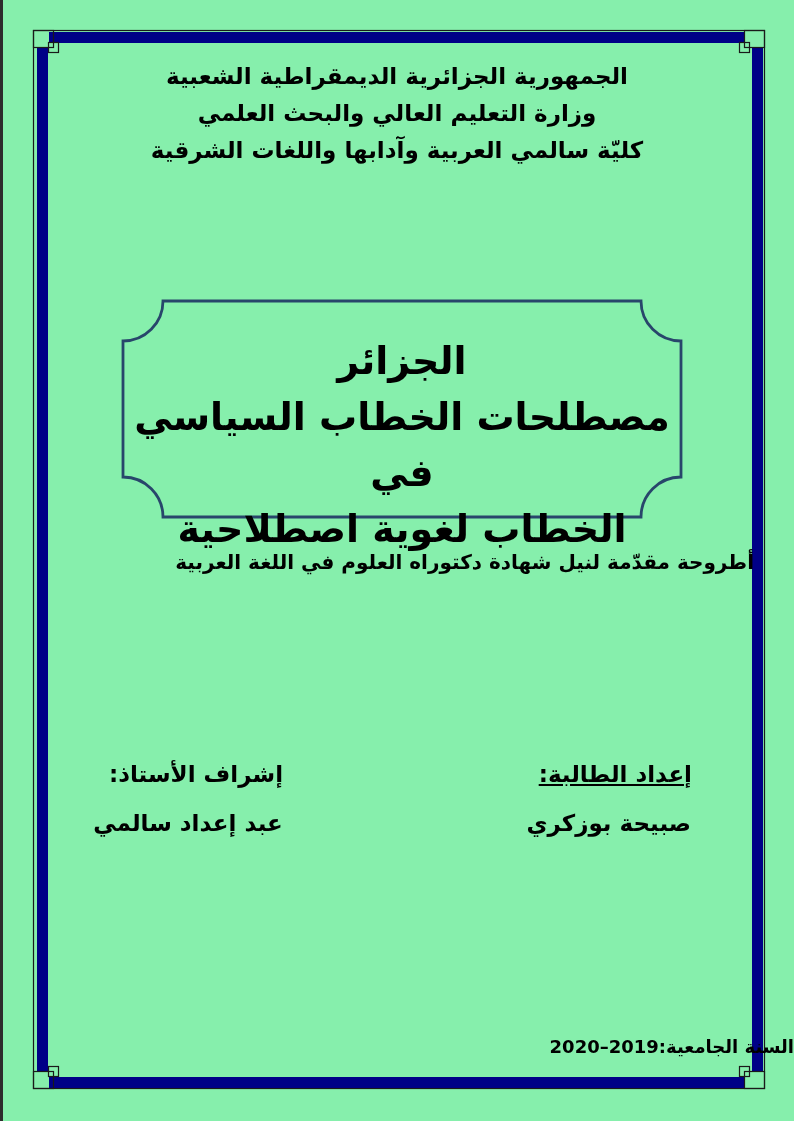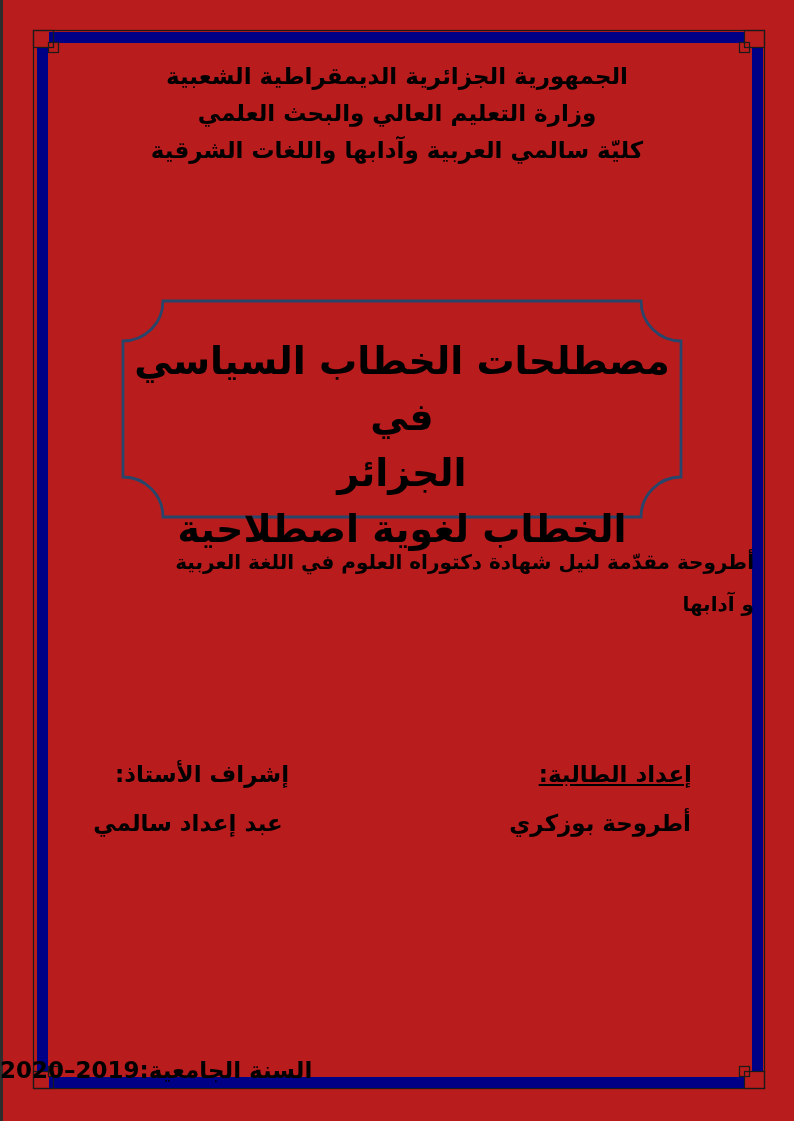--- a/index.html
+++ b/index.html
@@ -1,20 +1,20 @@
 <!DOCTYPE html>
 <html lang="ar"><head>
 <meta charset="utf-8">
 <style>
   html, body { margin: 0; padding: 0; background: #ffffff; }
   .page {
     position: relative;
     width: 794px;
     height: 1121px;
-    background: #b91c1c;
+    background: #86efac;
     overflow: hidden;
     direction: rtl;
     font-family: "DejaVu Sans", sans-serif;
     font-weight: bold;
     color: #000000;
   }
   .frame-svg {
     position: absolute;
     top: 0; left: 0;
     width: 794px; height: 1121px;
@@ -36,27 +36,27 @@
     font-size: 20px; line-height: 42px; text-align: right;
   }
   .credit {
     position: absolute;
     font-size: 23px;
     line-height: 28px;
     white-space: nowrap;
   }
   .credit-student-label { top: 760px; right: 102px; text-decoration: underline; }
   .credit-student-name  { top: 809px; right: 103px; }
-  .credit-sup-label { top: 760px; left: 92px; width: 220px; text-align: center; }
+  .credit-sup-label { top: 760px; left: 86px; width: 220px; text-align: center; }
   .credit-sup-name  { top: 809px; left: 78px; width: 220px; text-align: center; }
   .year-line {
     position: absolute;
-    top: 1058px; left: 0; width: 100%;
-    text-align: left;
-    font-size: 23px;
+    top: 1035px; left: 0; width: 100%;
+    text-align: right;
+    font-size: 18px;
     line-height: 24px;
   }
 </style>
 </head>
 <body>
 
 <div class="page">
 
   <svg class="frame-svg" viewBox="0 0 794 1121" aria-hidden="true">
 
@@ -85,30 +85,29 @@
     <path d="M 163,301 H 641 A 40,40 0 0 0 681,341 V 477 A 40,40 0 0 0 641,517 H 163 A 40,40 0 0 0 123,477 V 341 A 40,40 0 0 0 163,301 Z" fill="none" stroke-width="2.8" stroke="#28466b"></path>
   </svg>
 
   <div class="textblock header-block">
     <div>الجمهورية الجزائرية الديمقراطية الشعبية</div>
     <div>وزارة التعليم العالي والبحث العلمي</div>
     <div>كليّة سالمي العربية وآدابها واللغات الشرقية</div>
   </div>
 
   <div class="textblock title-block">
+    <div>الجزائر</div>
     <div>مصطلحات الخطاب السياسي في</div>
-    <div>الجزائر</div>
     <div>الخطاب لغوية اصطلاحية</div>
   </div>
 
   <div class="textblock degree-block">
     <div>أطروحة مقدّمة لنيل شهادة دكتوراه العلوم في اللغة العربية</div>
-    <div>و آدابها</div>
   </div>
 
   <div class="credit credit-student-label">إعداد الطالبة:</div>
-  <div class="credit credit-student-name">أطروحة بوزكري</div>
+  <div class="credit credit-student-name">صبيحة بوزكري</div>
   <div class="credit credit-sup-label">إشراف الأستاذ:</div>
   <div class="credit credit-sup-name">عبد إعداد سالمي</div>
 
   <div class="year-line">السنة الجامعية:2019–2020</div>
 
 </div>
 
 </body></html>

